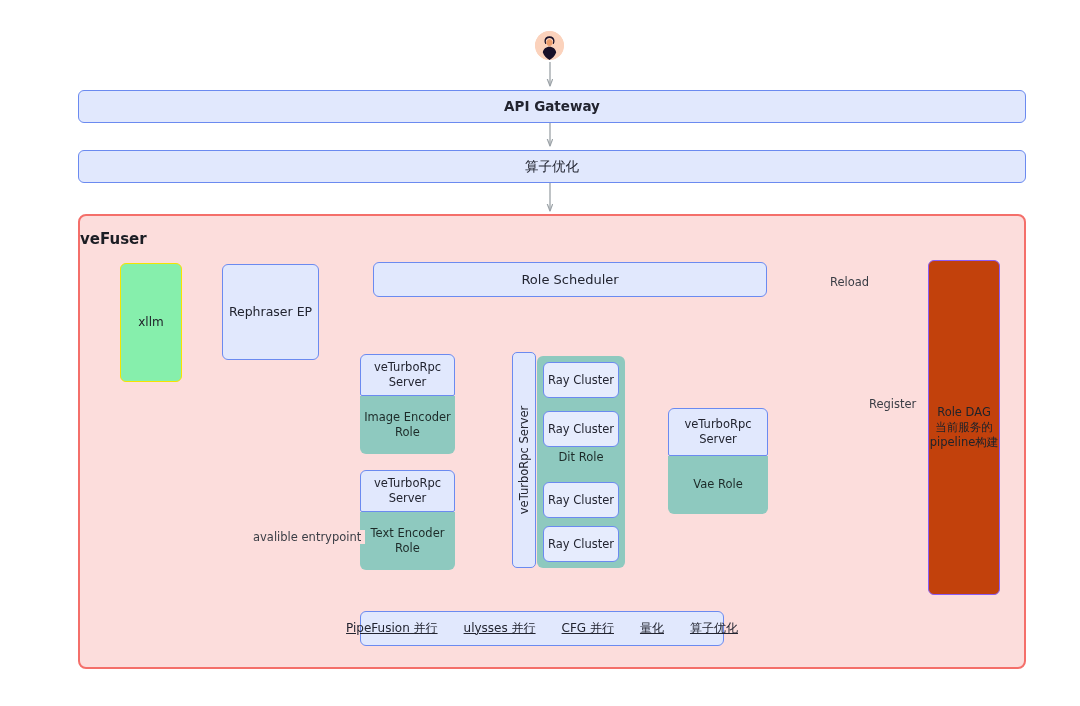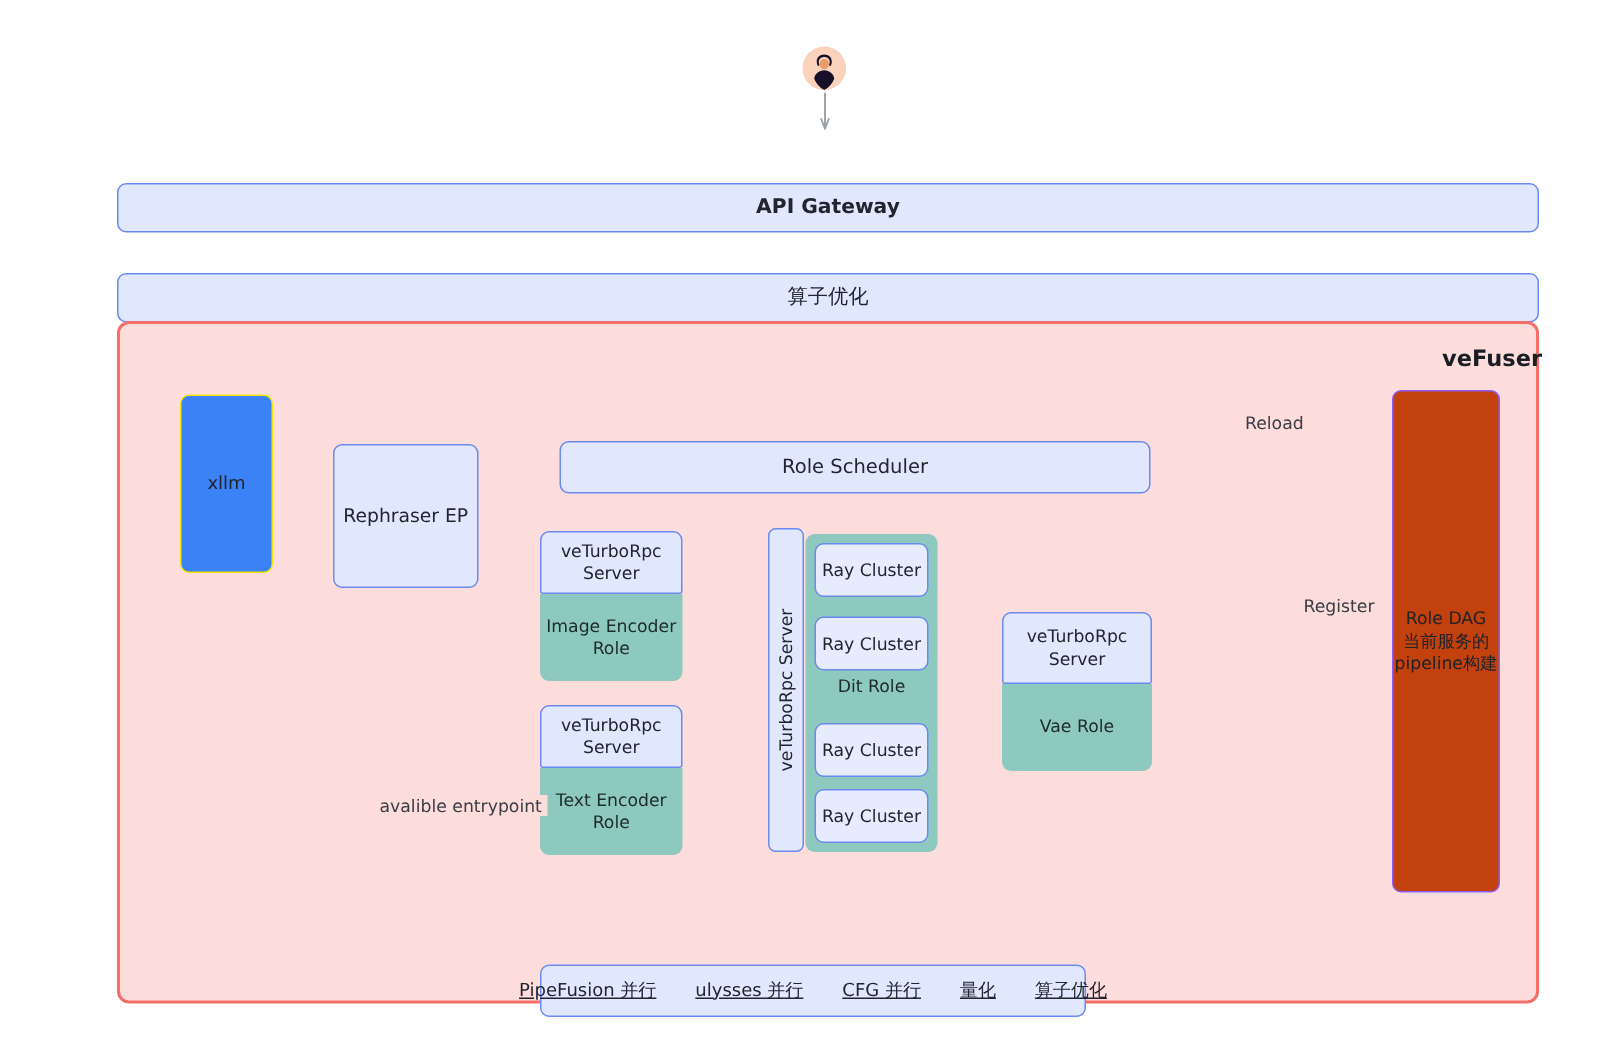--- a/index.html
+++ b/index.html
@@ -29,24 +29,23 @@
     text-align: center;
     color: #20232a;
     line-height: 1.32;
     border-radius: 6px;
   }
   
   .blue {
     background: #E1E8FD;
     border: 1.6px solid #6B8AF0;
     color: #222430;
-    margin-top: 32px;
   }
   .yellow {
-    background: #3b82f6;
+    background: #86efac;
     border: 1.6px solid #F5E400;
   }
   .purple {
     background: #c2410c;
     border: 1.8px solid #8B5CF6;
   }
   .pinkbox {
     background: #FCDDDC;
     border: 2px solid #F46F6A;
     border-radius: 8px;
@@ -60,21 +59,21 @@
     left: 78px; top: 150px; width: 948px; height: 33px;
     font-size: 13.5px;
   }
   #vefuser-container {
     position: absolute;
     left: 78px; top: 214px; width: 948px; height: 455px;
   }
   #vefuser-title {
     position: absolute;
     left: 0; top: 14px; width: 948px;
-    text-align: right;
+    text-align: left;
     font-size: 15px; font-weight: bold; color: #1b1d24;
   }
   #xllm {
     left: 120px; top: 263px; width: 62px; height: 119px;
     font-size: 12px;
   }
   #rephraser-ep {
     left: 222px; top: 264px; width: 97px; height: 96px;
     font-size: 12.5px;
   }

